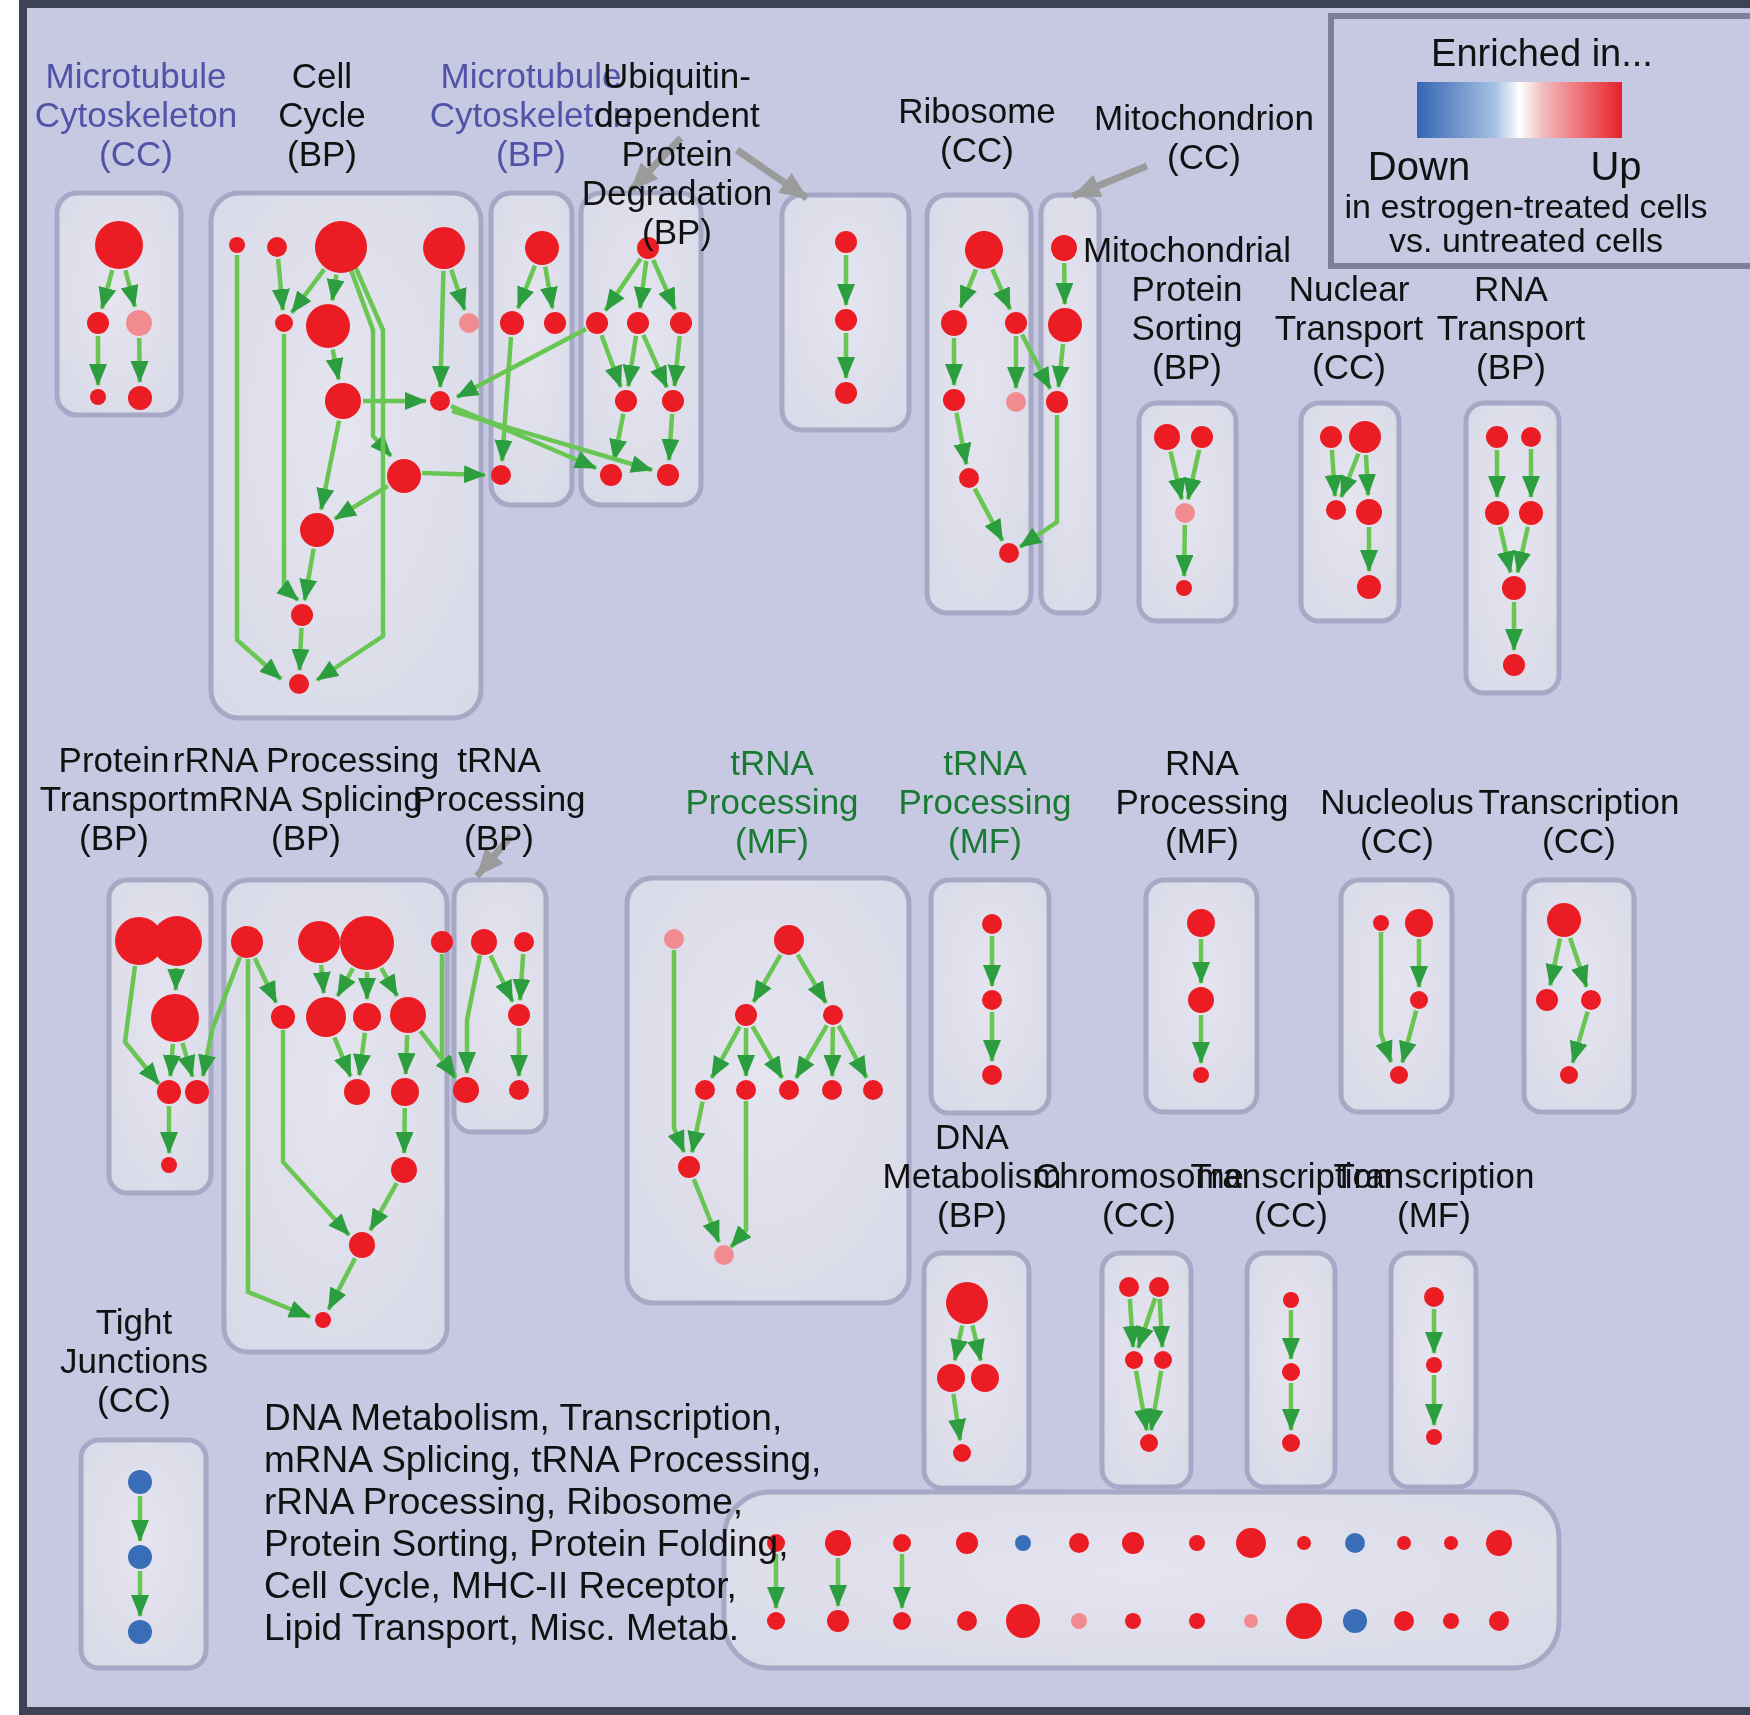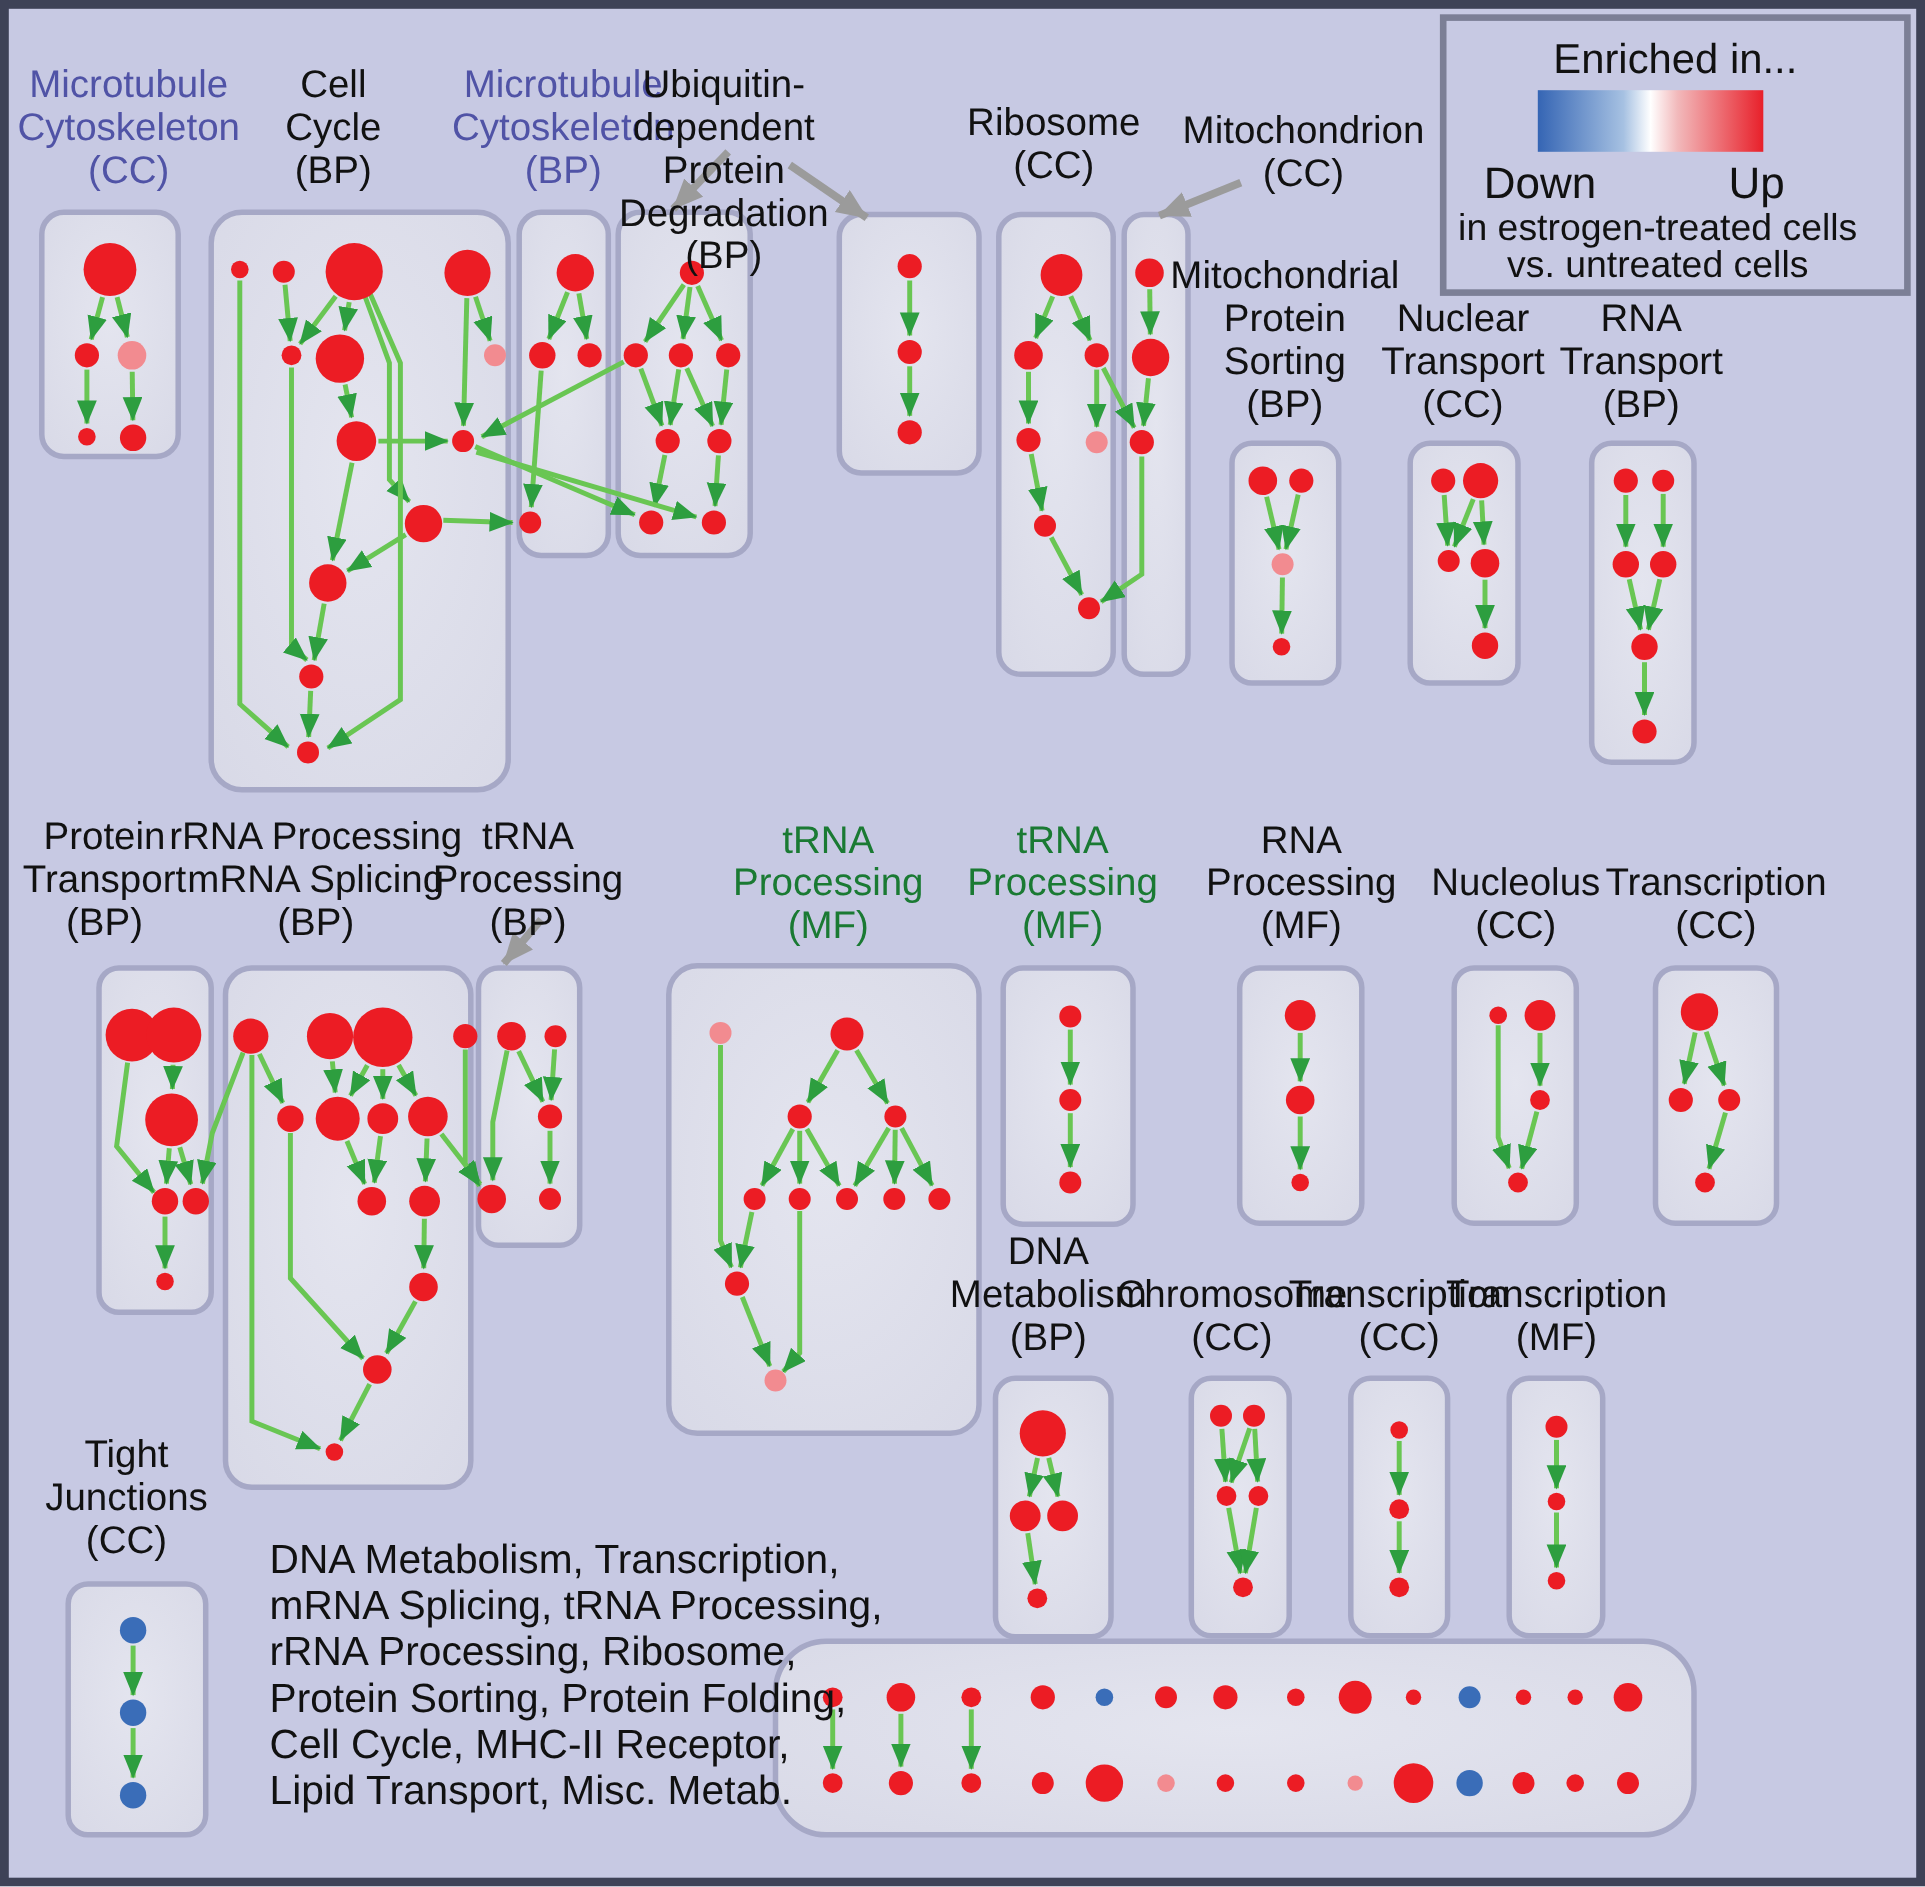--- a/index.html
+++ b/index.html
@@ -1,16 +1,16 @@
 <!DOCTYPE html>
 <html><head>
 <meta charset="utf-8">
 <style>
   html,body{margin:0;padding:0;background:#ffffff;}
-  .stage{width:1518px;height:1715px;position:relative;font-family:"Liberation Sans",sans-serif;}
+  .stage{width:1518px;height:1715px;position:relative;font-family:"Liberation Sans",sans-serif;padding-left:19px;}
   svg{display:block;}
   text{font-family:"Liberation Sans",sans-serif;}
 </style>
 </head>
 <body>
 
 <div class="stage">
   <svg id="fig" width="1750" height="1715" viewBox="0 0 1750 1715" xmlns="http://www.w3.org/2000/svg">
       <defs>
         <radialGradient id="boxg" cx="50%" cy="45%" r="80%">

